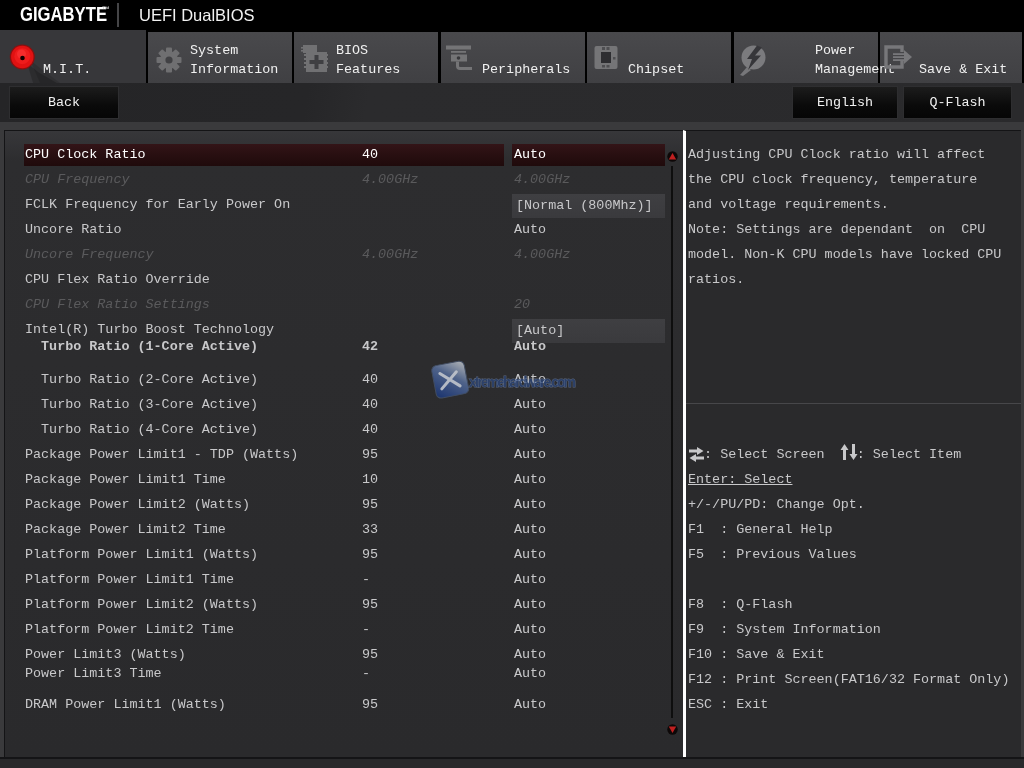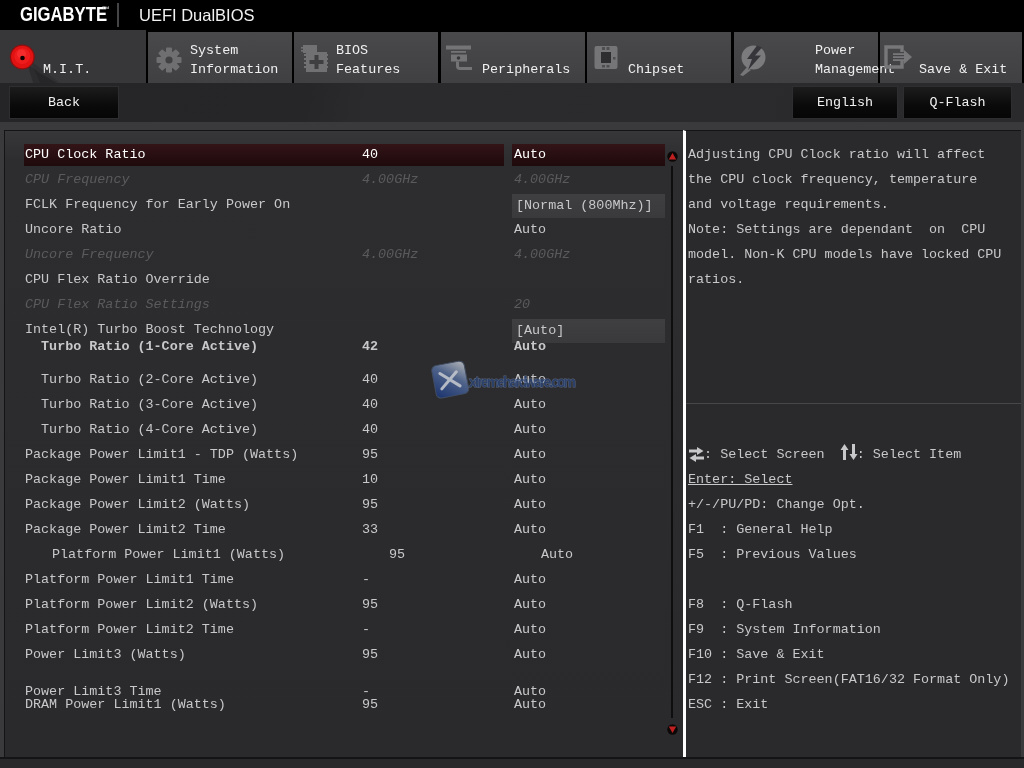--- a/index.html
+++ b/index.html
@@ -230,21 +230,21 @@
 <div class="row" style="top:363px;">
       <span class="c1">Package Power Limit2 (Watts)</span>
       <span class="c2">95</span>
       <span class="c3">Auto</span>
     </div>
 <div class="row" style="top:388px;">
       <span class="c1">Package Power Limit2 Time</span>
       <span class="c2">33</span>
       <span class="c3">Auto</span>
     </div>
-<div class="row" style="top:413px;margin-left:27px;">
+<div class="row" style="top:413px;">
       <span class="c1">Platform Power Limit1 (Watts)</span>
       <span class="c2">95</span>
       <span class="c3">Auto</span>
     </div>
 <div class="row" style="top:438px;">
       <span class="c1">Platform Power Limit1 Time</span>
       <span class="c2">-</span>
       <span class="c3">Auto</span>
     </div>
 <div class="row" style="top:463px;">
@@ -255,21 +255,21 @@
 <div class="row" style="top:488px;">
       <span class="c1">Platform Power Limit2 Time</span>
       <span class="c2">-</span>
       <span class="c3">Auto</span>
     </div>
 <div class="row" style="top:513px;">
       <span class="c1">Power Limit3 (Watts)</span>
       <span class="c2">95</span>
       <span class="c3">Auto</span>
     </div>
-<div class="row" style="top:550px;">
+<div class="row" style="top:532px;">
       <span class="c1">Power Limit3 Time</span>
       <span class="c2">-</span>
       <span class="c3">Auto</span>
     </div>
 <div class="row" style="top:563px;">
       <span class="c1">DRAM Power Limit1 (Watts)</span>
       <span class="c2">95</span>
       <span class="c3">Auto</span>
     </div>
 </div>

